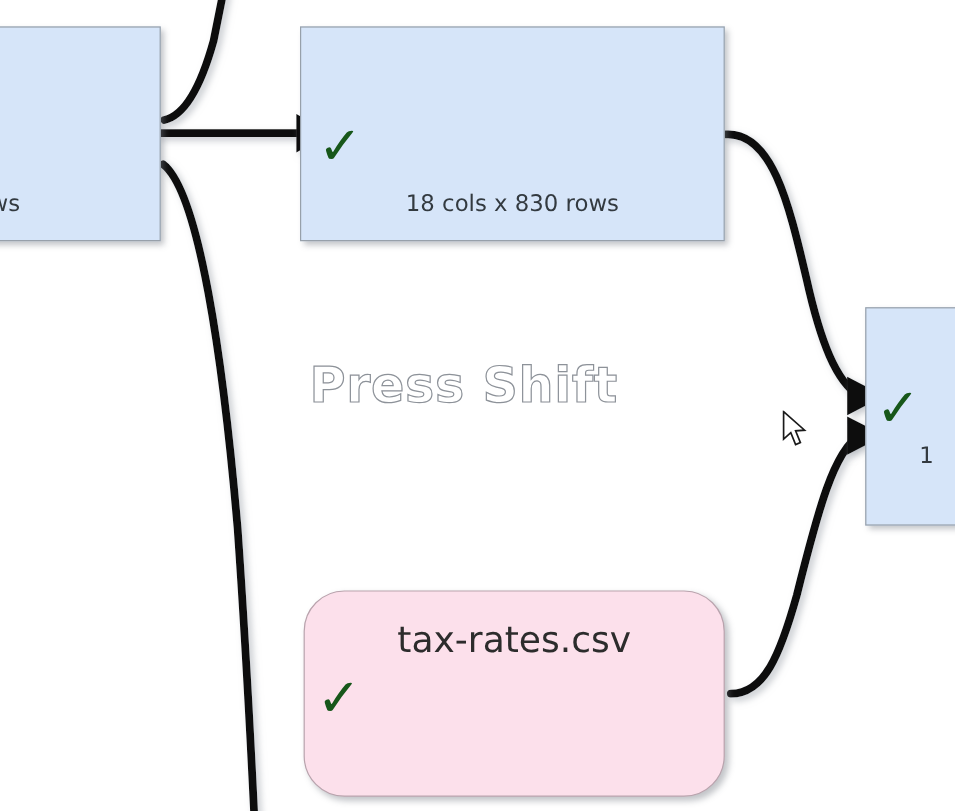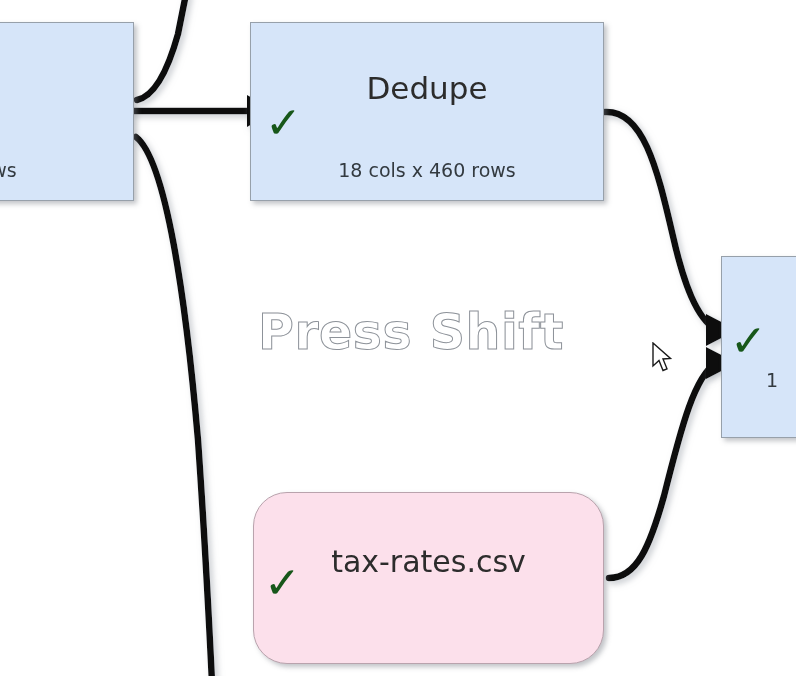--- a/index.html
+++ b/index.html
@@ -93,21 +93,21 @@
   #node-dedupe .node-sub  { top: 136px; }
   #node-dedupe .check     { left: 14px; top: 78px; }
 
   
   #node-taxrates {
     left: 253px;
     top: 492px;
     width: 351px;
     height: 172px;
   }
-  #node-taxrates .node-title { top: 52px; font-size: 30px; }
+  #node-taxrates .node-title { top: 24px; font-size: 30px; }
   #node-taxrates .node-sub   { top: 113px; }
   #node-taxrates .check      { left: 10px; top: 68px; }
 
   
   #node-downstream {
     left: 721px;
     top: 256px;
     width: 160px;
     height: 182px;
   }
@@ -120,24 +120,24 @@
     right: auto;
     width: 140px;
     top: 112px;
     text-align: left;
   }
 
   
   #hint {
     position: absolute;
     left: 258px;
-    top: 310px;
+    top: 298px;
     width: 290px;
     text-align: left;
-    font-size: 49px;
+    font-size: 41px;
     font-weight: bold;
     line-height: 46px;
     letter-spacing: 0.5px;
     color: #ffffff;
     -webkit-text-stroke: 1px #8d9299;
     white-space: nowrap;
     user-select: none;
   }
 
   
@@ -180,22 +180,21 @@
       <polygon points="706,347 737,363 706,379"></polygon>
     </g>
   </svg>
 
   <div class="node" id="node-upstream">
     <div class="node-sub">x rows</div>
   </div>
 
   <div class="node" id="node-dedupe">
     <div class="check">✓</div>
-    <div class="node-title">Dedupe</div>
-    <div class="node-sub">18 cols x 460 rows</div>
+    <div class="node-sub">18 cols x 830 rows</div>
   </div>
 
   <div id="hint">Press Shift</div>
 
   <div class="node pink" id="node-taxrates">
     <div class="check">✓</div>
     <div class="node-title">tax-rates.csv</div>
   </div>
 
   <div class="node" id="node-downstream">

